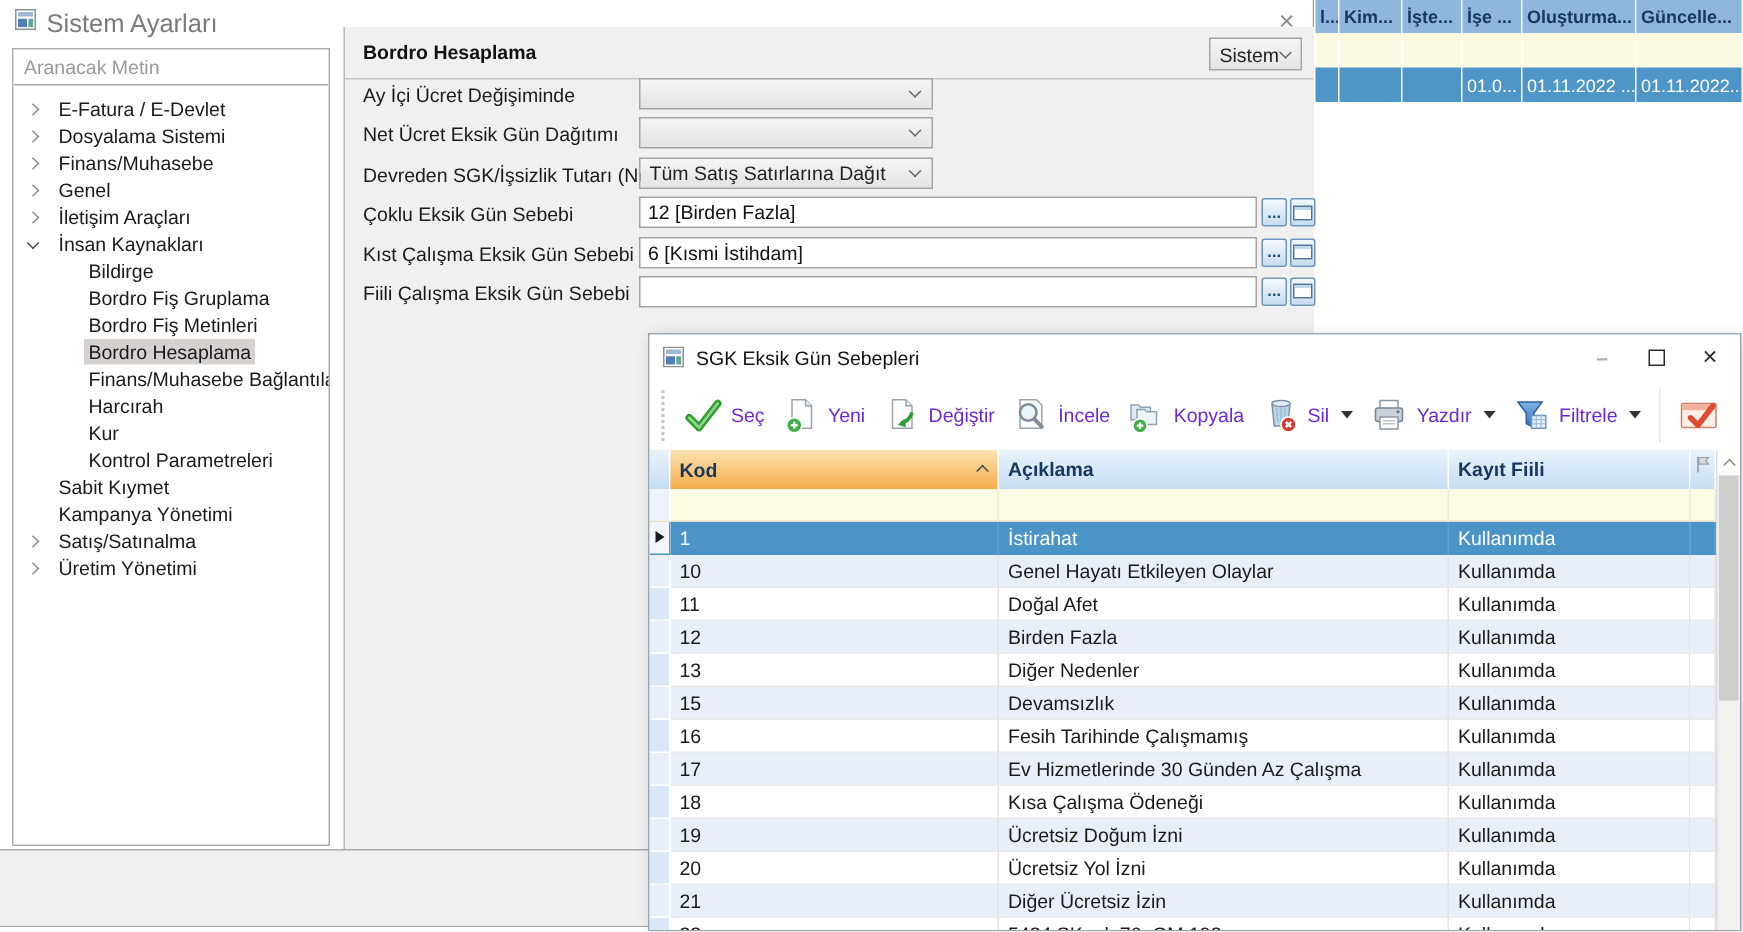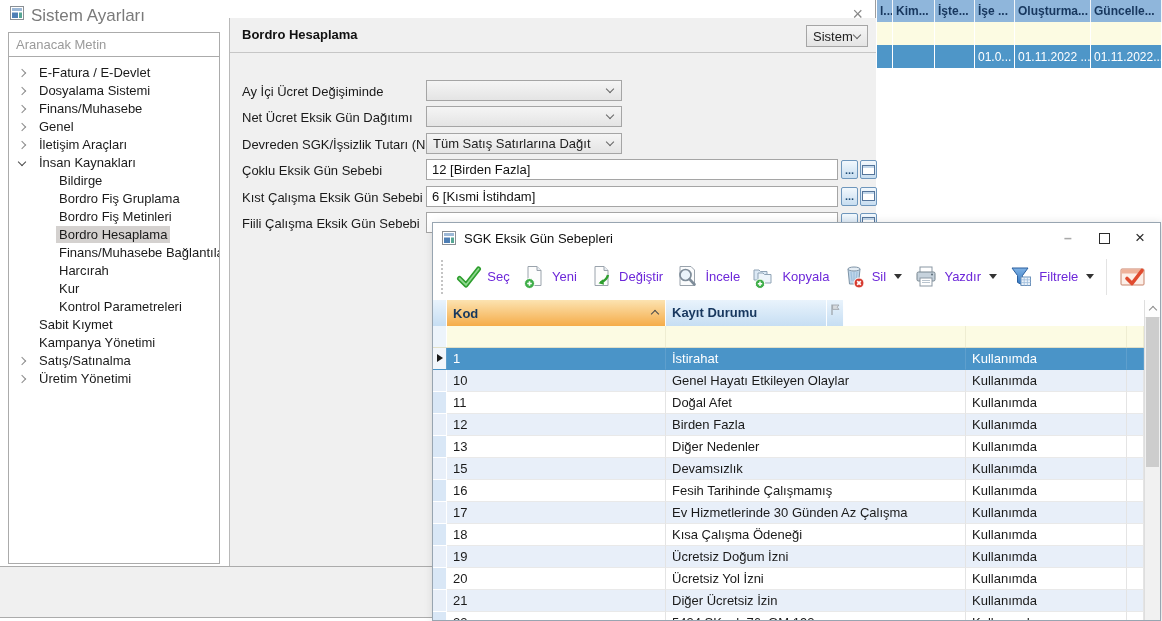--- a/index.html
+++ b/index.html
@@ -43,21 +43,21 @@
   .form-panel{position:absolute;left:229px;top:18px;width:647px;height:548px;background:#F0F0F0;
               border-left:1px solid #B9B9B9;box-sizing:border-box;}
   .form-header{position:relative;height:34px;border-bottom:1px solid #C6C6C6;}
   .form-title{position:absolute;left:12px;top:9px;font-weight:bold;color:#111;}
   .combo{background:linear-gradient(#F5F5F5,#E4E4E4);border:1px solid #A5A5A5;display:flex;align-items:center;
          justify-content:space-between;padding:0 6px;box-sizing:border-box;color:#222;}
   .chevd{width:9px;height:9px;position:relative;flex:0 0 9px;}
   .chevd i{position:absolute;left:1px;top:0;display:block;width:5px;height:5px;
            border-right:1.4px solid #666;border-bottom:1.4px solid #666;transform:rotate(45deg);}
   .scope-combo{position:absolute;right:8px;top:7px;width:62px;height:22px;}
-  #form-rows{position:absolute;left:0;top:34px;right:16px;padding-top:28px;}
+  #form-rows{position:absolute;left:0;top:34px;right:16px;}
   .frow{position:relative;height:26.4px;}
   .flabel{position:absolute;left:12px;top:4px;}
   .frow .combo{position:absolute;left:196px;top:0;width:196px;height:21px;}
   .lookup{position:absolute;left:196px;top:0;width:412px;height:21px;border:1px solid #A5A5A5;background:#fff;
           font:13px "Liberation Sans",sans-serif;padding:2px 5px;box-sizing:border-box;color:#111;}
   .lkbtns{position:absolute;left:611px;top:1px;display:flex;gap:2px;}
   .mini{width:17px;height:19px;border:1px solid #6E96BC;border-radius:2px;background:linear-gradient(#F2F8FD,#C7DDF0);
         color:#1F4E79;font-weight:bold;font-size:11px;line-height:6px;display:flex;align-items:center;
         justify-content:center;box-sizing:border-box;cursor:default;}
   .kbd{display:block;width:11px;height:8px;border:1px solid #55759B;background:#fff;
@@ -459,21 +459,22 @@
       </div>
     <div class="sgk-table">
       <div class="hdr">
         <div class="hcell hmarker"></div>
         <div class="hcell hkod">
           <span>Kod</span>
           <span class="sortup">
               <i></i>
             </span>
         </div>
-        <div class="hcell hdurum">Kayıt Durumu</div>
+        <div class="hcell hacik">Açıklama</div>
+        <div class="hcell hdurum">Kayıt Fiili</div>
         <div class="hcell hflag"><svg width="12" height="13" viewBox="0 0 12 13">
               <path d="M3 1.5 V12" stroke="#9AA0A6" stroke-width="1.2"></path>
               <path d="M3.6 2 H10 L8.2 4.2 L10 6.4 H3.6 Z" fill="#D7DBDF" stroke="#9AA0A6" stroke-width="0.8"></path>
             </svg></div>
       </div>
       <div class="filterrow">
         <div class="fcell fmarker"></div>
         <div class="fcell fkod"></div>
         <div class="fcell facik"></div>
         <div class="fcell fdurum"></div>

